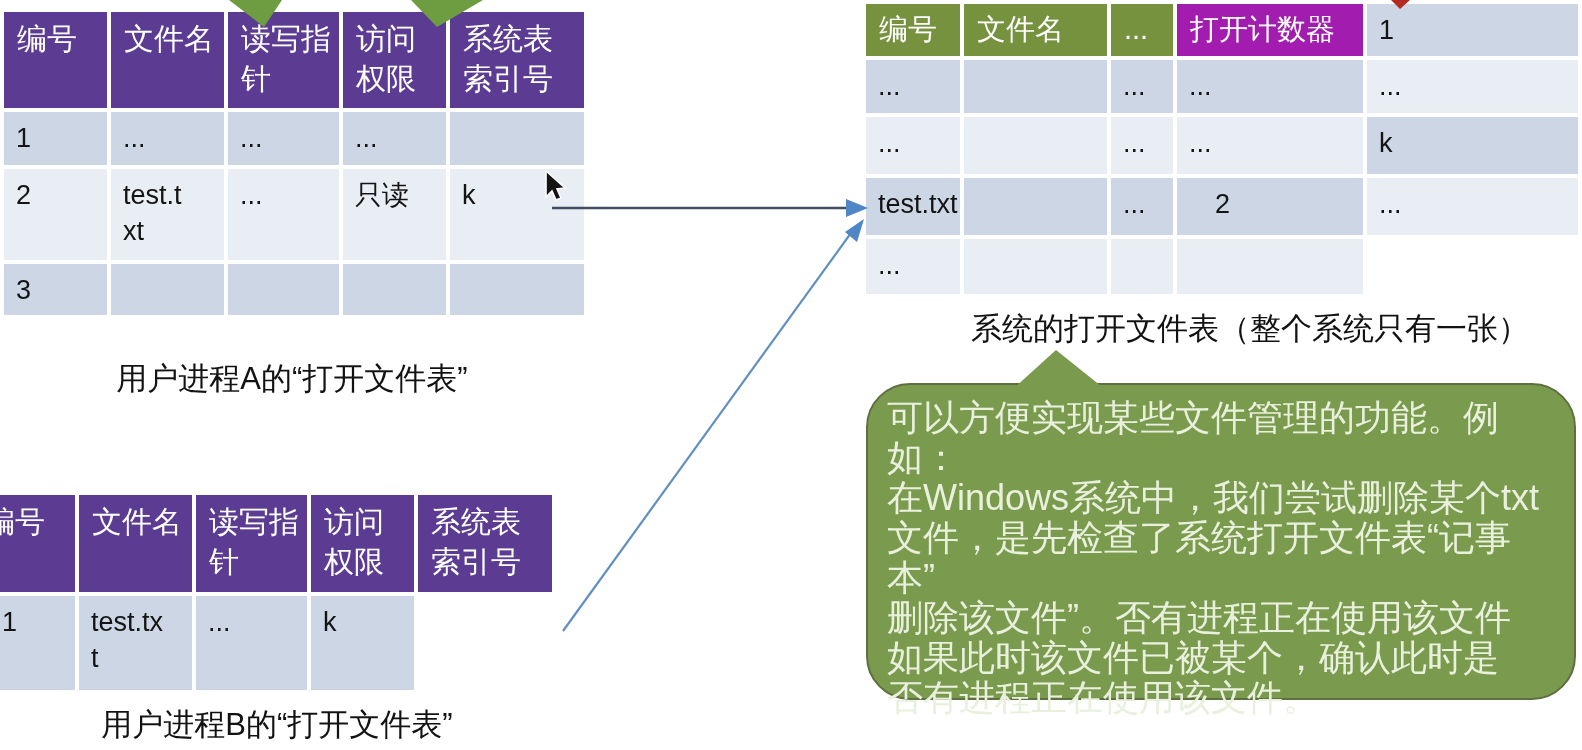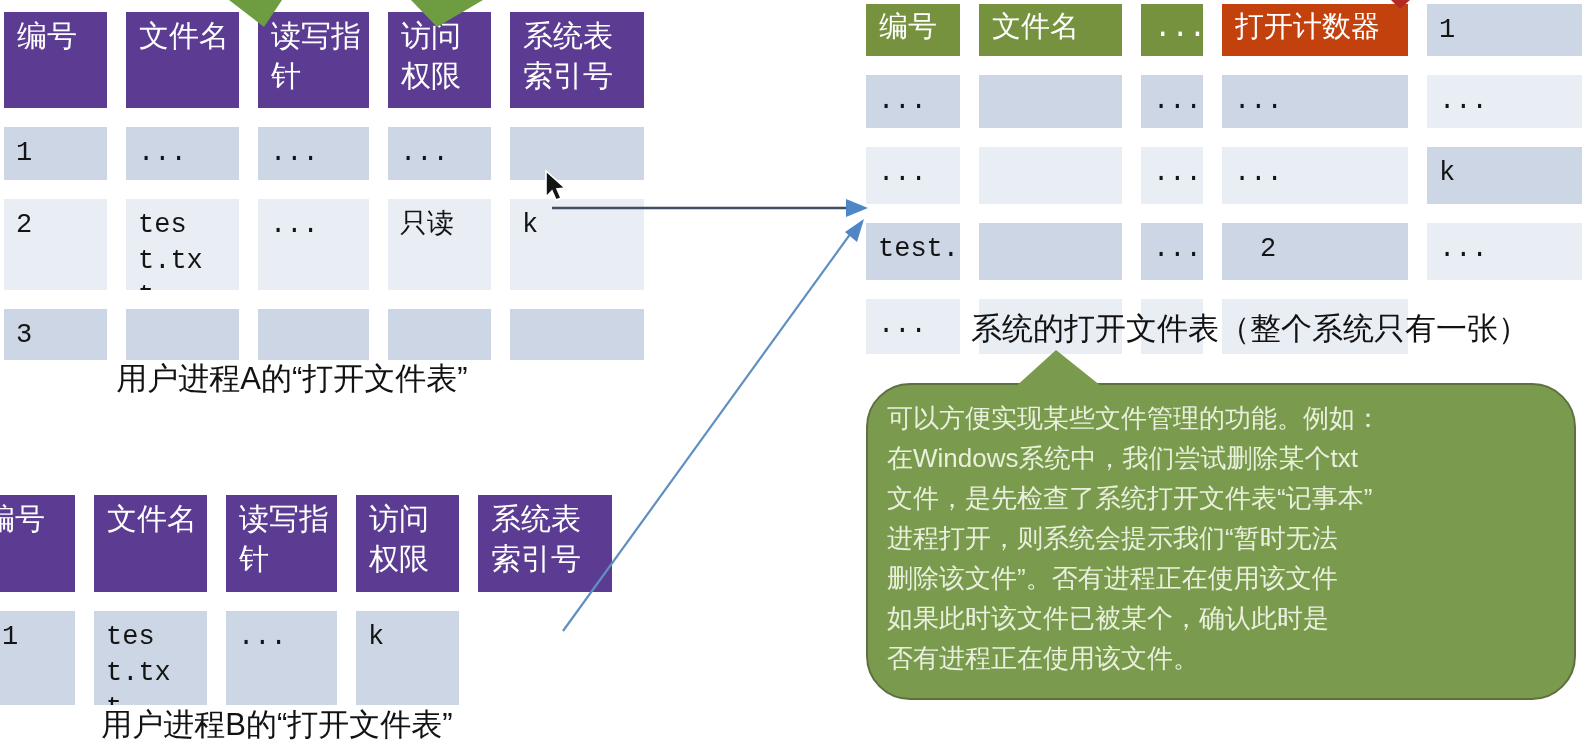--- a/index.html
+++ b/index.html
@@ -1,44 +1,44 @@
 <!DOCTYPE html>
 <html><head>
 <meta charset="utf-8">
 <style>
   html,body{margin:0;padding:0;background:#fff;}
   .canvas{
     position:relative;width:1582px;height:750px;overflow:hidden;background:#ffffff;
     font-family:"Liberation Sans","DejaVu Sans",sans-serif;
   }
-  .tbl{position:absolute;display:grid;gap:19px;font-family:Liberation Mono, monospace;}
+  .tbl{position:absolute;display:grid;gap:4px;}
   .tbl-a{left:4px;top:12px;grid-template-columns:103px 113px 111px 103px 134px;grid-template-rows:96px 53px 91px 51px;}
   .tbl-b{left:-28px;top:495px;grid-template-columns:103px 113px 111px 103px 134px;grid-template-rows:97px 94px;}
   .tbl-sys{left:866px;top:4px;grid-template-columns:94px 143px 62px 186px 211px;grid-template-rows:52px 53px 57px 57px 55px;}
   .hcell{color:#fff;font-size:30px;line-height:1.32;padding:7px 2px 0 13px;overflow:hidden;}
   .tbl-sys .hcell{font-size:29px;padding-top:6px;}
   .purple{background:#5b3c92;}
   .green{background:#76923f;}
-  .red{background:#c2410c;}
+  .red{background:#a21caf;}
   .cell{font-size:27px;color:#141414;line-height:1.32;padding:9px 2px 0 12px;background:#ccd6e5;overflow:hidden;}
   .lt{background:#e9edf4;}
   .pl30{padding-left:30px;}
   .pl38{padding-left:38px;}
   .wrapspan{display:inline-block;word-break:break-all;vertical-align:top;}
   .w68{width:68px;}
   .w74{width:74px;}
   .w62{width:62px;}
   .caption{position:absolute;font-size:31px;color:#121212;text-align:center;white-space:nowrap;}
   .cap-a{left:4px;top:330px;width:576px;margin-top:28px;}
   .cap-b{left:-28px;top:704px;width:610px;}
   .cap-sys{left:900px;top:308px;width:700px;}
   .bubble{
     position:absolute;left:866px;top:383px;width:710px;height:317px;box-sizing:border-box;
     background:#7a9a4d;border:2px solid #5e7040;border-radius:44px;
-    color:#e9f0dd;font-size:26px;line-height:40px;padding:13px 16px 0 19px;
+    color:#e9f0dd;font-size:36px;line-height:40px;padding:13px 16px 0 19px;
   }
   .overlay{position:absolute;left:0;top:0;z-index:5;pointer-events:none;}
 </style>
 </head>
 <body>
 
 <div class="canvas">
 
   <div class="tbl tbl-a">
     <div class="hcell purple">编号</div>
@@ -110,21 +110,20 @@
     <div class="cell lt"></div>
     <div class="cell lt"></div>
     <div class="cell lt"></div>
   </div>
   <div class="caption cap-sys">系统的打开文件表（整个系统只有一张）</div>
 
   <div class="bubble">
     <div>可以方便实现某些文件管理的功能。例如：</div>
     <div>在Windows系统中，我们尝试删除某个txt</div>
     <div>文件，是先检查了系统打开文件表“记事本”</div>
-    <div>进程打开，则系统会提示我们“暂时无法</div>
     <div>删除该文件”。否有进程正在使用该文件</div>
     <div>如果此时该文件已被某个，确认此时是</div>
     <div>否有进程正在使用该文件。</div>
   </div>
 
   <svg class="overlay" width="1582" height="750" viewBox="0 0 1582 750">
     <polygon points="1012,390 1056,350 1106,390" fill="#7a9a4d"></polygon>
     <polygon points="229,0 282,0 264,27" fill="#6e9c40"></polygon>
     <polygon points="411,0 483,0 437,27" fill="#6e9c40"></polygon>
     <polygon points="1391,0 1410,0 1400,9" fill="#b32a22"></polygon>

